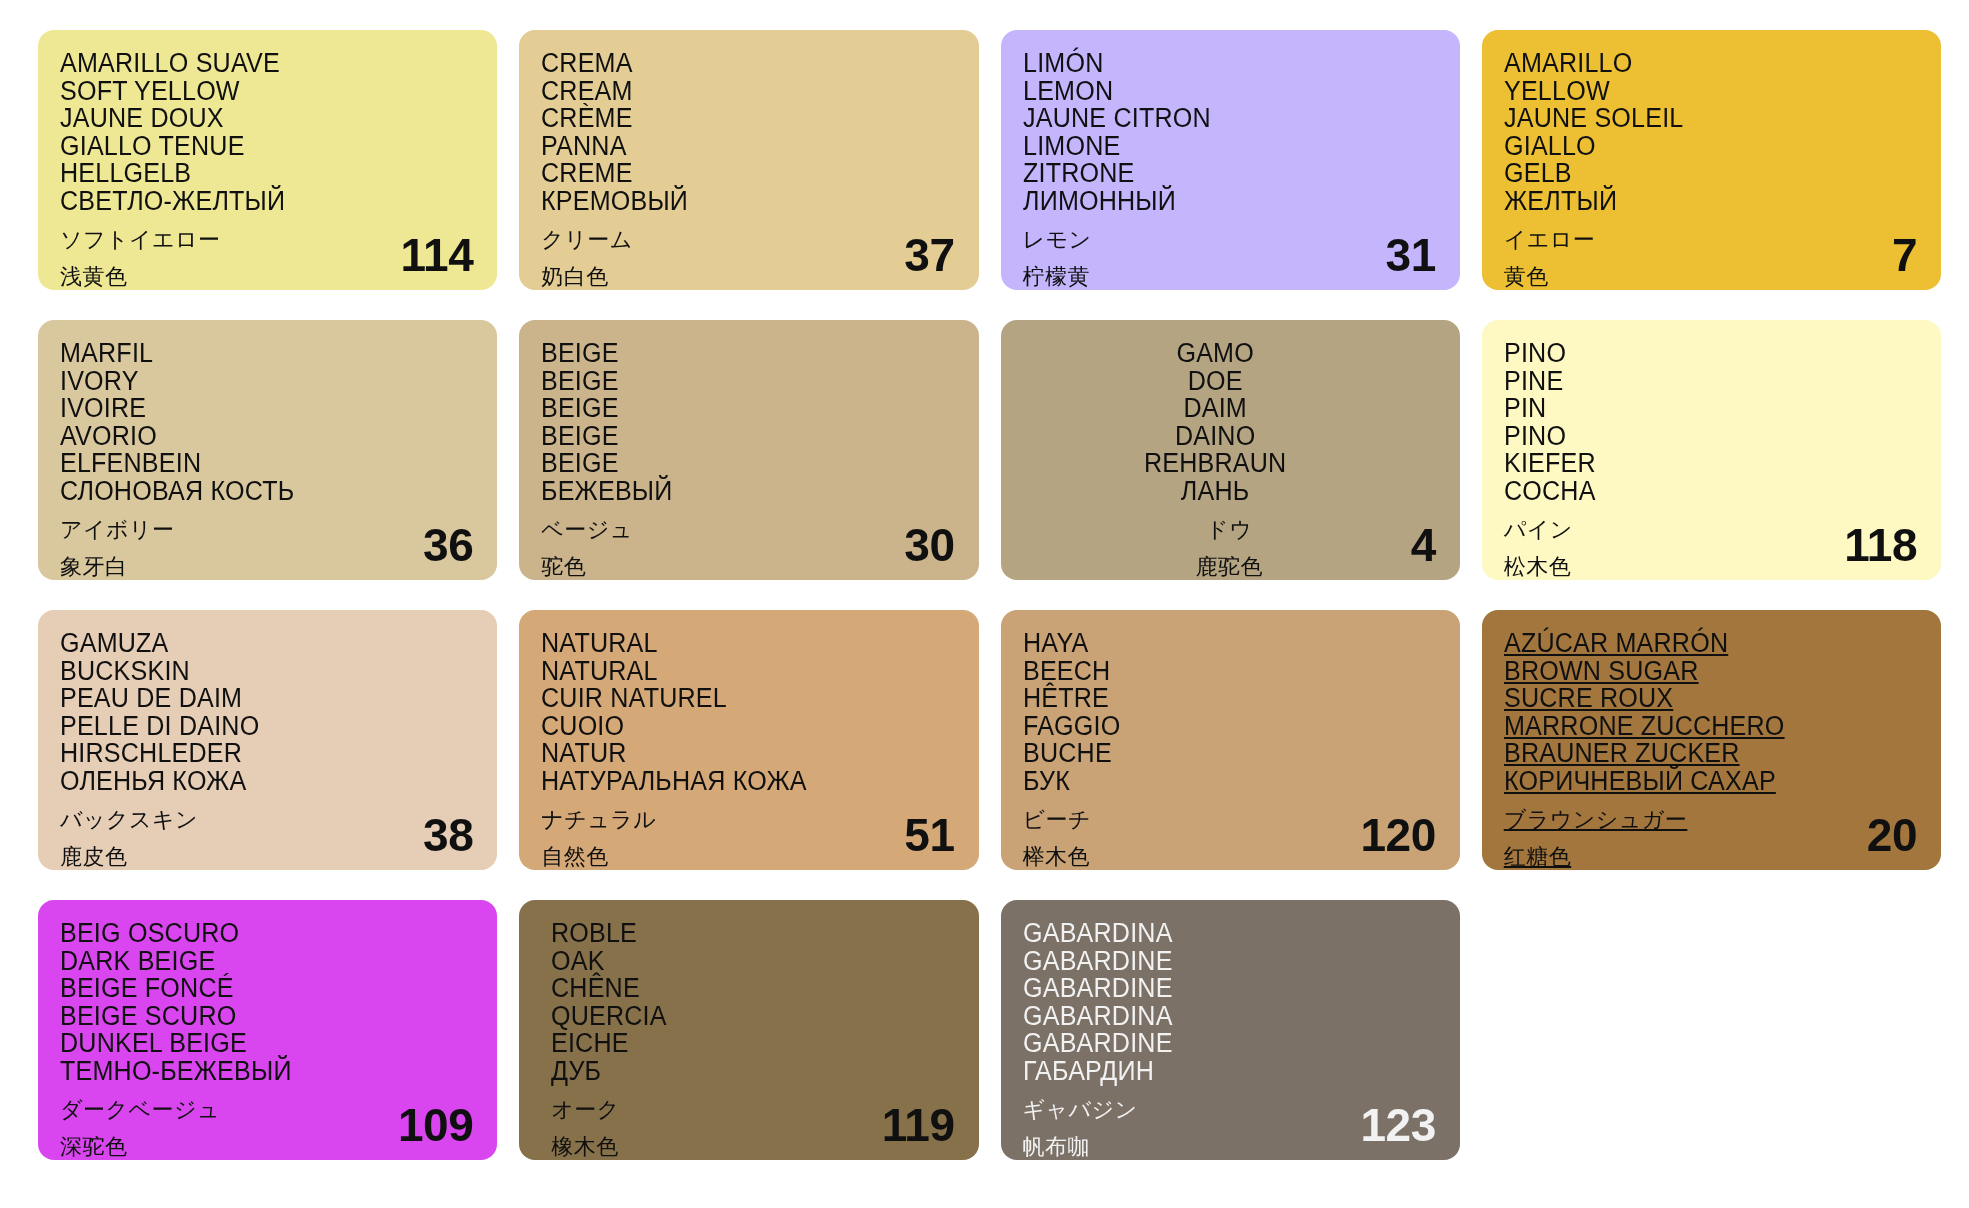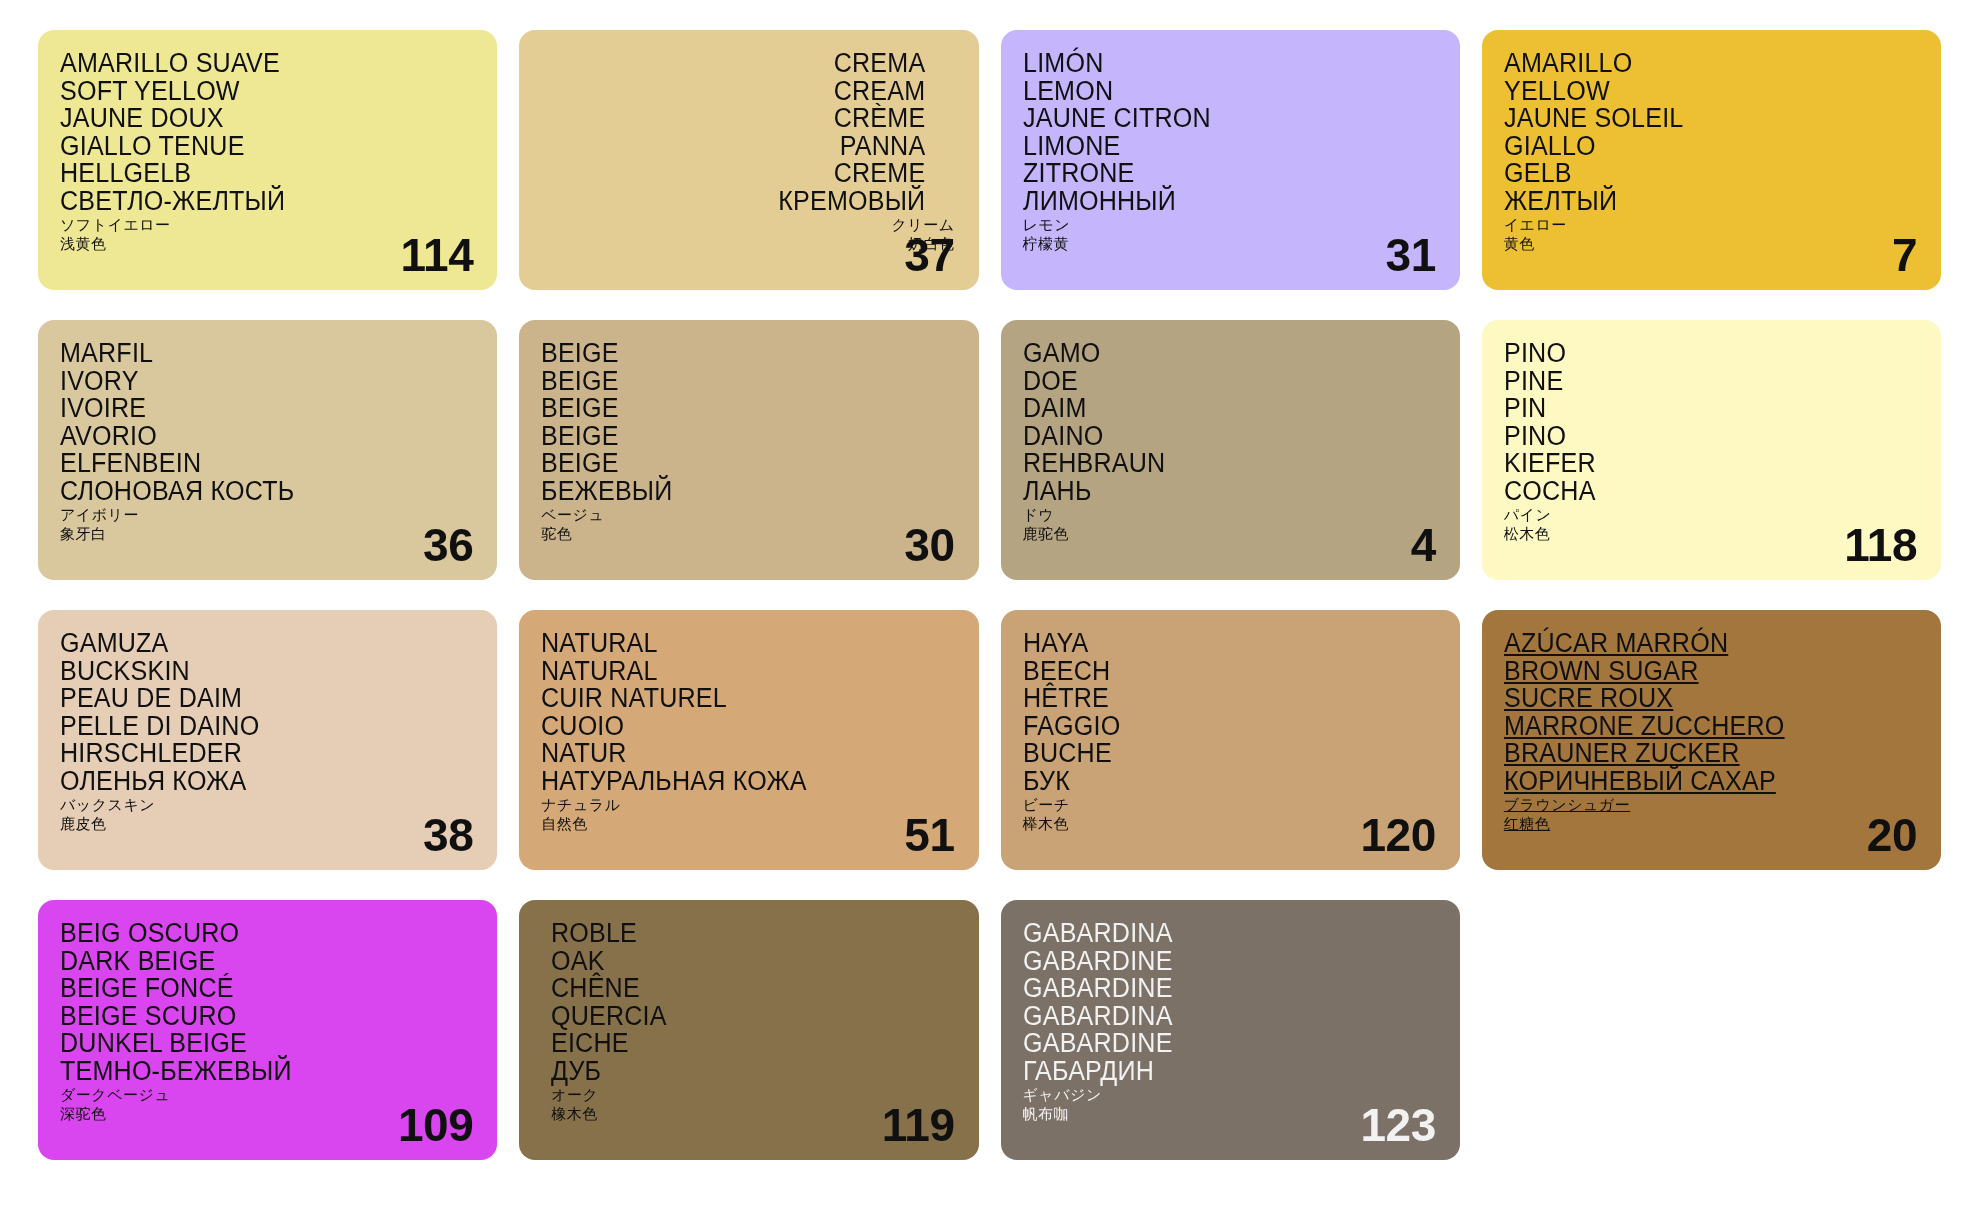--- a/index.html
+++ b/index.html
@@ -39,23 +39,23 @@
     transform: scaleX(0.93);
     transform-origin: left center;
     margin-bottom: 0.5px;
   }
   .name.latin {
     font-family: "Liberation Sans", sans-serif;
     font-weight: 400;
   }
   .name.cjk {
     font-family: "DejaVu Sans", sans-serif;
-    font-size: 15px;
+    font-size: 22px;
     letter-spacing: 0.5px;
-    margin-top: 3px;
+    margin-top: 14px;
     transform: scaleX(1);
   }
   .code {
     position: absolute;
     right: 24px;
     bottom: 12px;
     font-size: 46px;
     font-weight: bold;
     letter-spacing: -0.5px;
     font-family: "Liberation Sans", sans-serif;
@@ -74,21 +74,21 @@
         <div class="name latin">SOFT YELLOW</div>
         <div class="name latin">JAUNE DOUX</div>
         <div class="name latin">GIALLO TENUE</div>
         <div class="name latin">HELLGELB</div>
         <div class="name latin">СВЕТЛО-ЖЕЛТЫЙ</div>
         <div class="name cjk">ソフトイエロー</div>
         <div class="name cjk">浅黄色</div>
       </div>
       <div class="code">114</div>
     </div>
-    <div class="swatch dark-text" style="background: rgb(227, 205, 148); text-align: right;">
+    <div class="swatch dark-text" style="background: rgb(227, 205, 148);">
       <div class="names">
         <div class="name latin">CREMA</div>
         <div class="name latin">CREAM</div>
         <div class="name latin">CRÈME</div>
         <div class="name latin">PANNA</div>
         <div class="name latin">CREME</div>
         <div class="name latin">КРЕМОВЫЙ</div>
         <div class="name cjk">クリーム</div>
         <div class="name cjk">奶白色</div>
       </div>
@@ -139,21 +139,21 @@
         <div class="name latin">BEIGE</div>
         <div class="name latin">BEIGE</div>
         <div class="name latin">BEIGE</div>
         <div class="name latin">BEIGE</div>
         <div class="name latin">БЕЖЕВЫЙ</div>
         <div class="name cjk">ベージュ</div>
         <div class="name cjk">驼色</div>
       </div>
       <div class="code">30</div>
     </div>
-    <div class="swatch dark-text" style="background: rgb(181, 164, 130);">
+    <div class="swatch dark-text" style="background: rgb(181, 164, 130); text-align: center;">
       <div class="names">
         <div class="name latin">GAMO</div>
         <div class="name latin">DOE</div>
         <div class="name latin">DAIM</div>
         <div class="name latin">DAINO</div>
         <div class="name latin">REHBRAUN</div>
         <div class="name latin">ЛАНЬ</div>
         <div class="name cjk">ドウ</div>
         <div class="name cjk">鹿驼色</div>
       </div>

